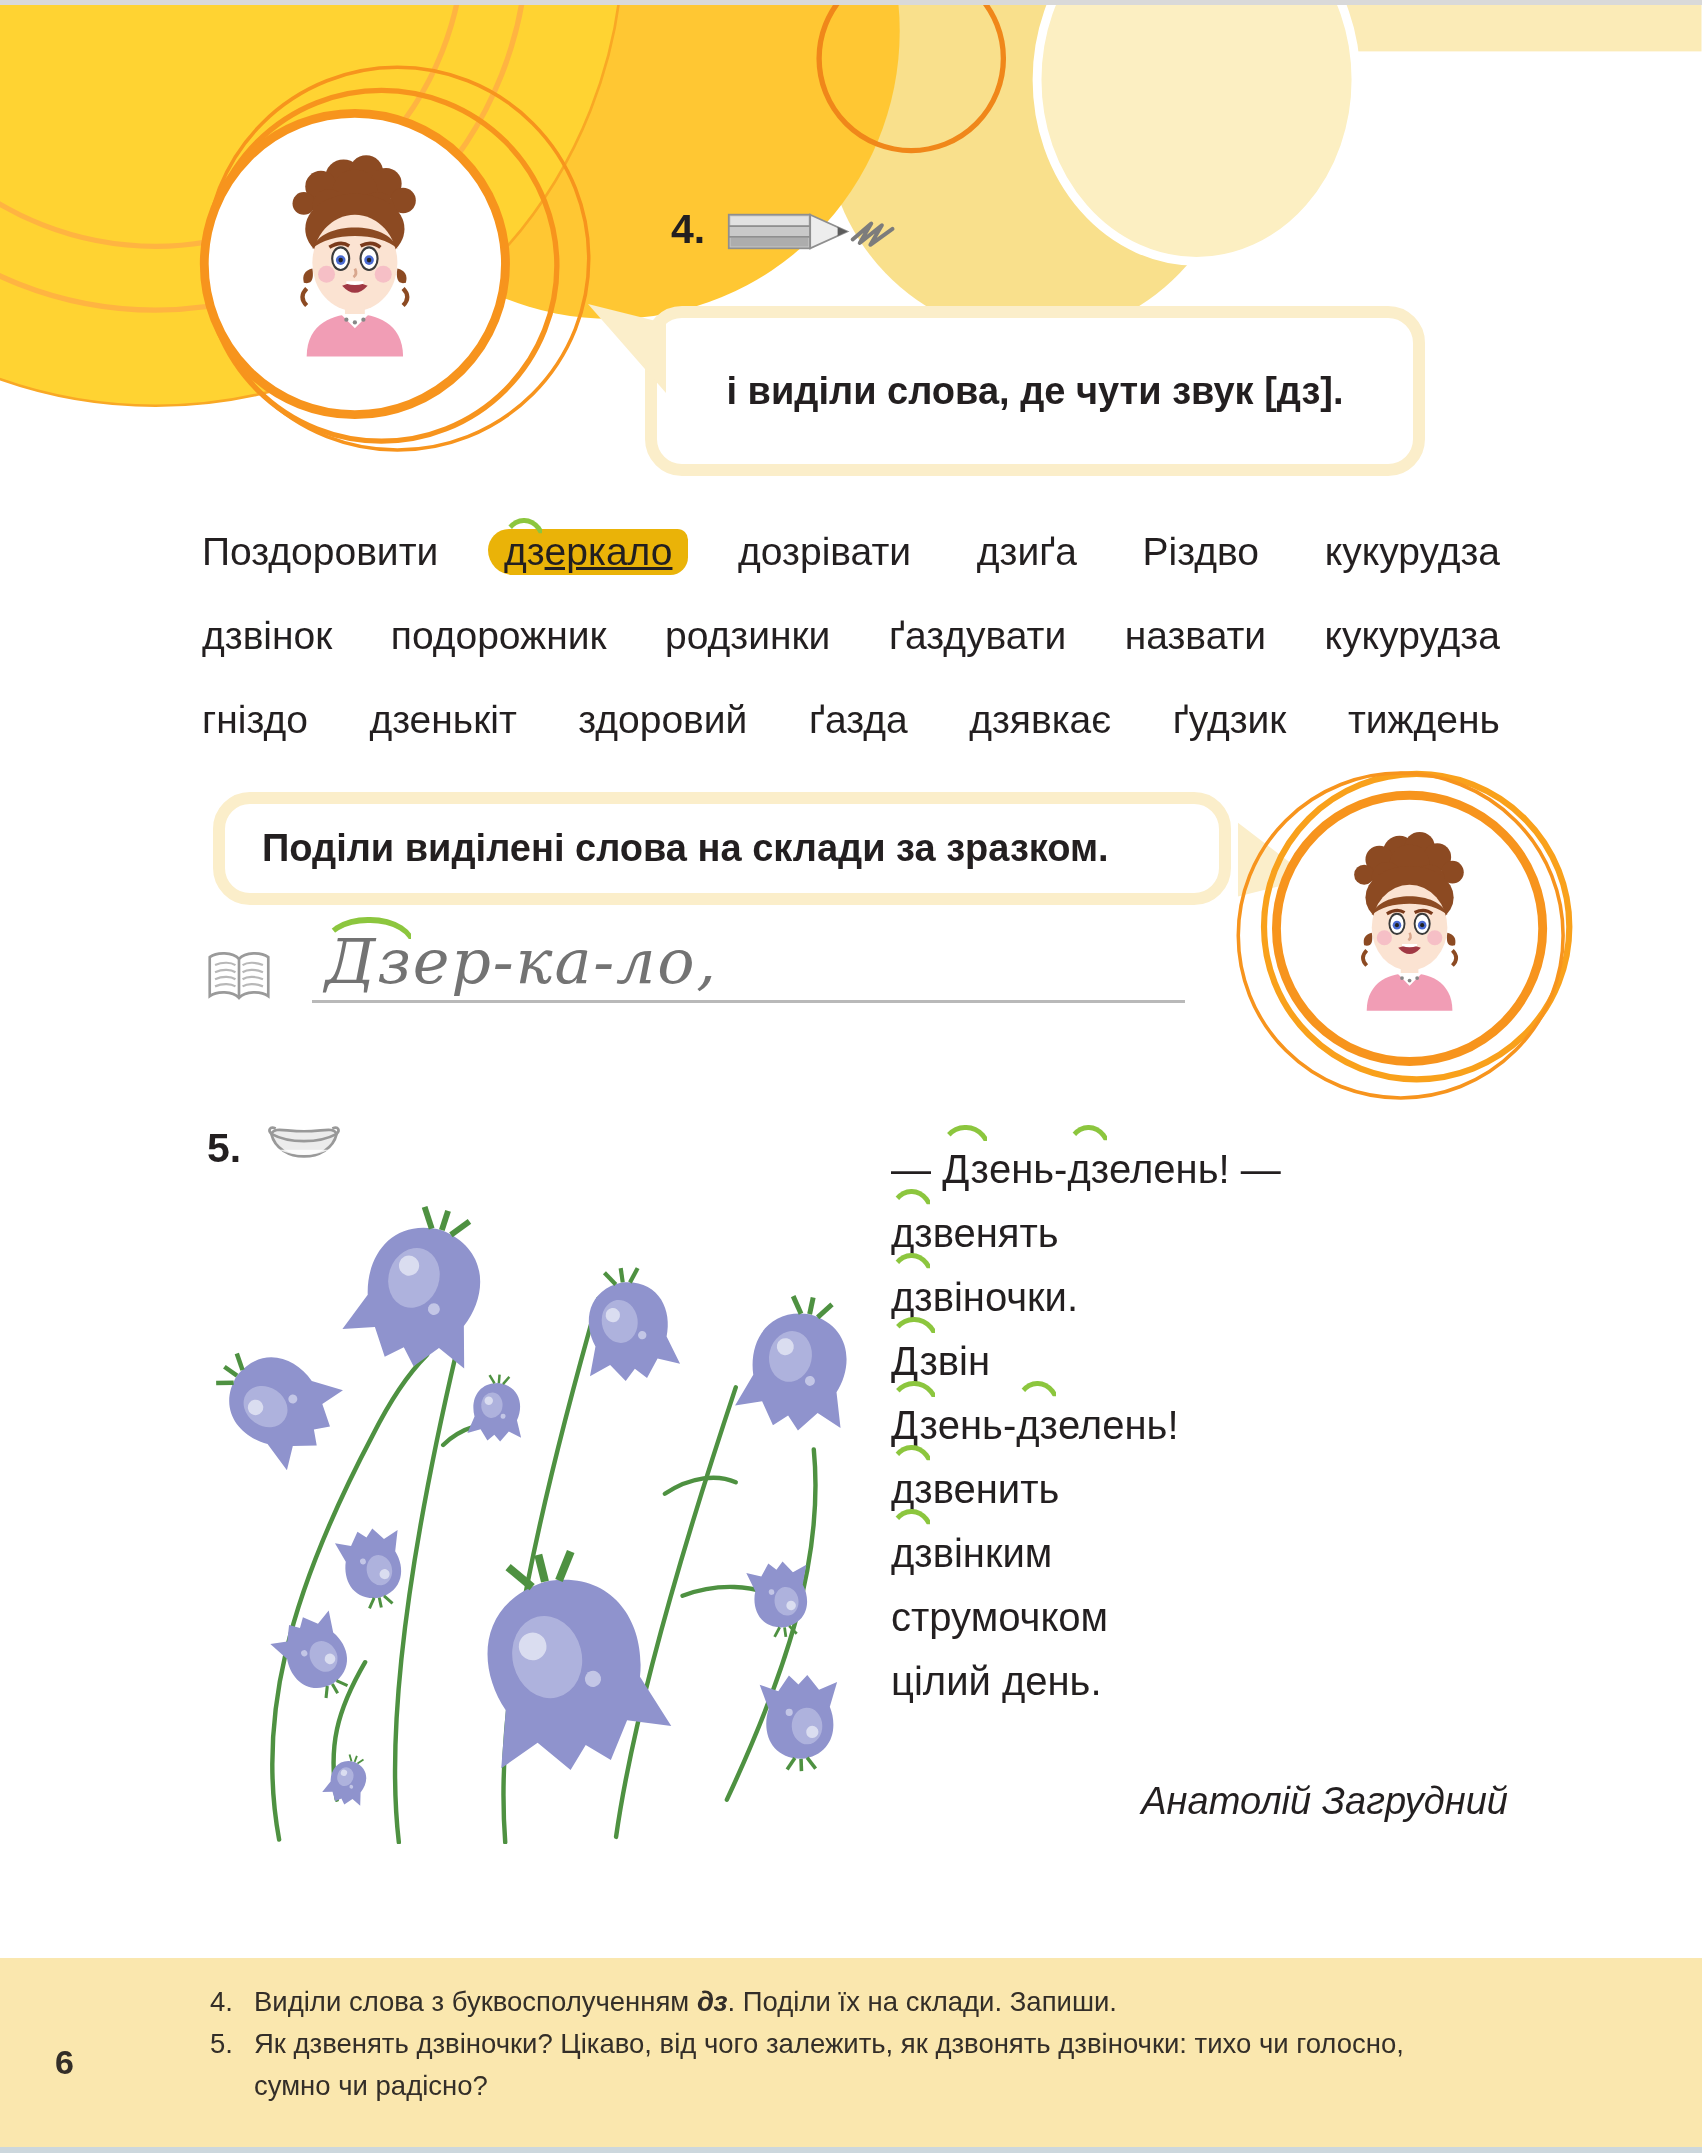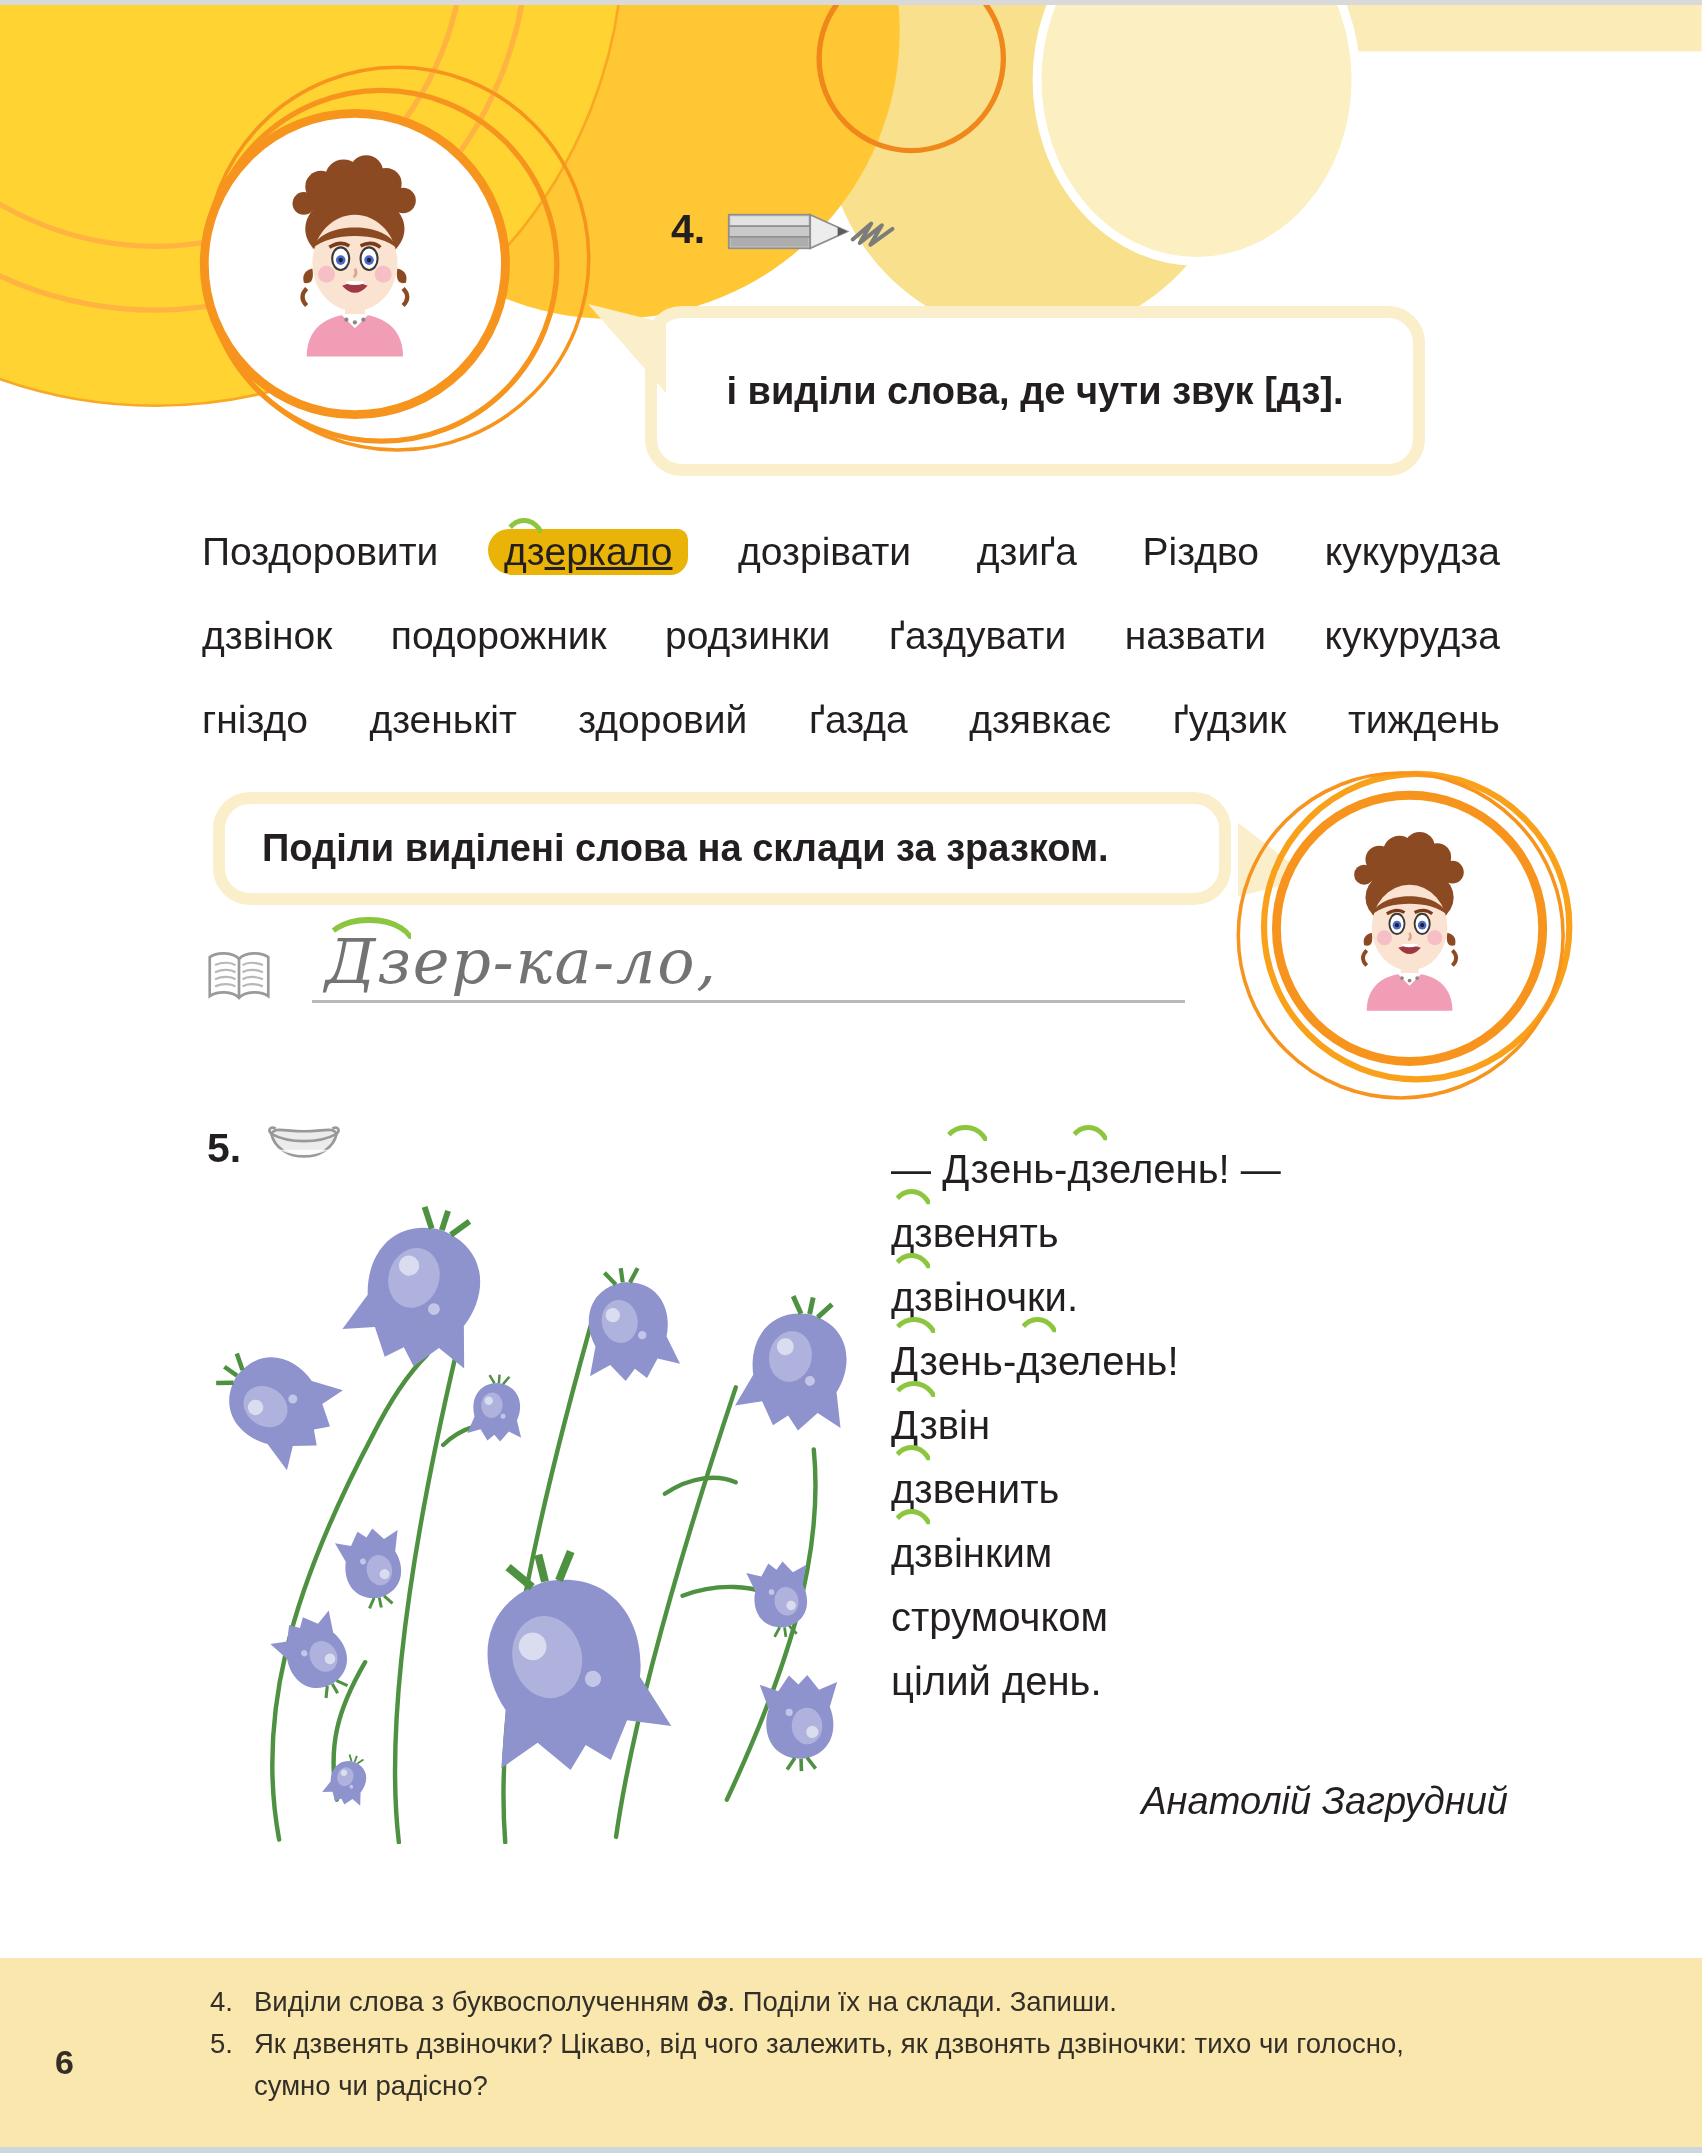--- a/index.html
+++ b/index.html
@@ -235,22 +235,22 @@
     <use href="#bell" transform="translate(510,555) scale(2.6) rotate(-14)"></use>
     <use href="#bell" transform="translate(750,470) scale(0.9) rotate(172)"></use>
     <use href="#bell" transform="translate(772,608) scale(1.15) rotate(178)"></use>
     <use href="#bell" transform="translate(262,680) scale(0.6) rotate(20)"></use>
   </svg>
 
   <div class="poem">
       <div class="poem-line"><span>— </span><span class="arc">Дз</span><span>ень-</span><span class="arc">дз</span><span>елень! —</span></div>
       <div class="poem-line"><span class="arc">дз</span><span>венять</span></div>
       <div class="poem-line"><span class="arc">дз</span><span>віночки.</span></div>
+      <div class="poem-line"><span class="arc">Дз</span><span>він</span></div>
       <div class="poem-line"><span class="arc">Дз</span><span>ень-</span><span class="arc">дз</span><span>елень!</span></div>
-      <div class="poem-line"><span class="arc">Дз</span><span>він</span></div>
       <div class="poem-line"><span class="arc">дз</span><span>венить</span></div>
       <div class="poem-line"><span class="arc">дз</span><span>вінким</span></div>
       <div class="poem-line"><span>струмочком</span></div>
       <div class="poem-line"><span>цілий день.</span></div>
     </div>
   <div class="poem-author">Анатолій Загрудний</div>
 
   <div class="footer">
     <div class="notes">
         <div class="note">

